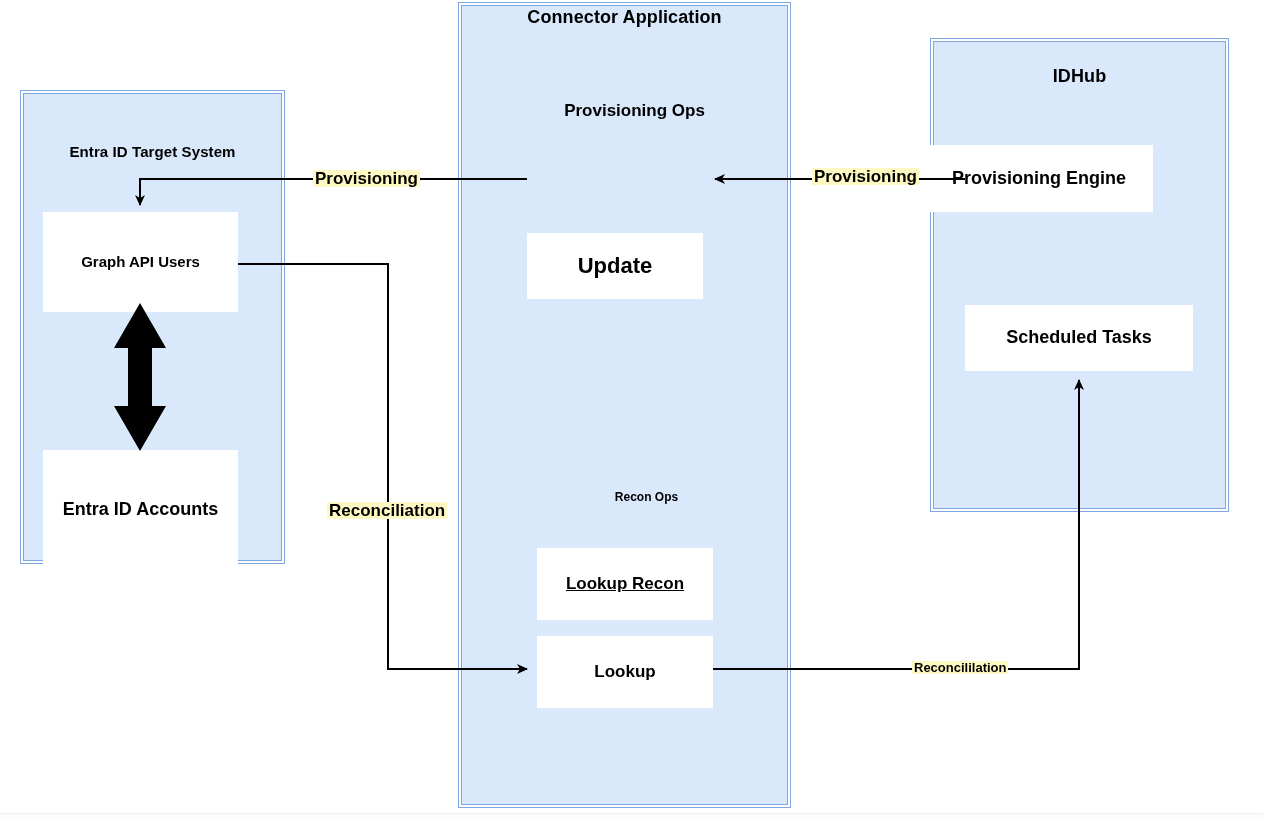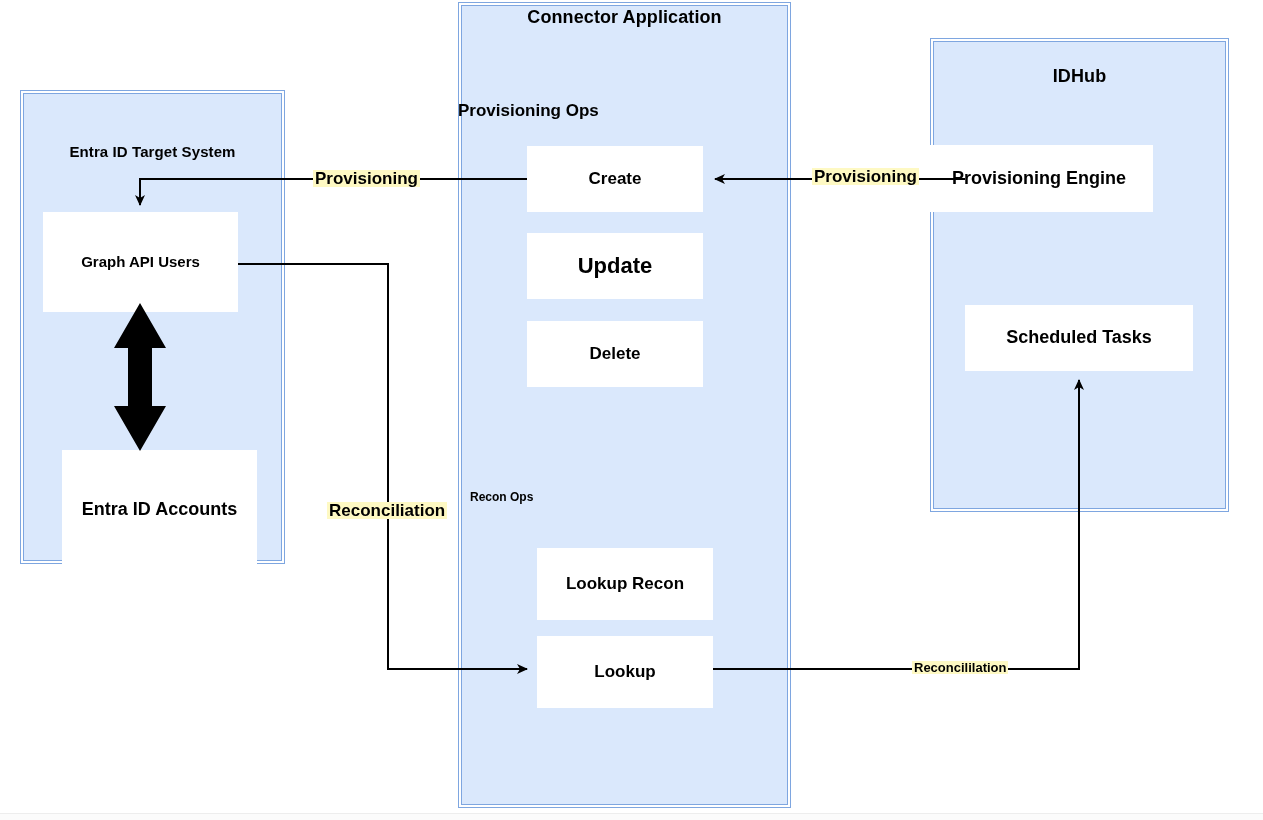--- a/index.html
+++ b/index.html
@@ -55,22 +55,24 @@
     align-items: center;
     justify-content: center;
     font-weight: bold;
     color: #000000;
     text-align: center;
     line-height: 1.2;
   }
   
   .section-title {
     position: absolute;
+    text-align: center;
     font-weight: bold;
     color: #000000;
+    padding-left: 21px;
   }
   
   .edge-label {
     position: absolute;
     background: #fef9c3;
     color: #000000;
     font-weight: bold;
     white-space: nowrap;
     padding: 0 2px;
     line-height: 1;
@@ -101,45 +103,39 @@
 <div id="canvas">
 
   <div class="panel" style="left:20px; top:90px; width:265px; height:474px;">
     <div class="panel-title" style="top:52px; font-size:15px;">Entra ID Target System</div>
   </div>
 
   <div class="node" style="left:43px; top:212px; width:195px; height:100px; font-size:15px;">
     <span>Graph API Users</span>
   </div>
 
-  <div class="node" style="left:43px; top:450px; width:195px; height:119px; font-size:18px;margin-left:19px;">
+  <div class="node" style="left:43px; top:450px; width:195px; height:119px; font-size:18px;">
     <span>Entra ID Accounts</span>
   </div>
 
   <div class="panel" style="left:458px; top:2px; width:333px; height:806px;">
     <div class="panel-title" style="top:4px; font-size:18px;">Connector  Application</div>
   </div>
 
   <div class="section-title" style="left:458px; top:101px; width:311px; font-size:17px;">Provisioning Ops</div>
 
-  <div class="node" style="left:527px; top:146px; width:176px; height:66px; font-size:17px;">
-    <span>Create</span>
-  </div>
 
   <div class="node" style="left:527px; top:233px; width:176px; height:66px; font-size:22px;">
     <span>Update</span>
   </div>
 
-  <div class="node" style="left:527px; top:321px; width:176px; height:66px; font-size:17px;">
-    <span>Delete</span>
-  </div>
 
   <div class="section-title" style="left:470px; top:490px; width:311px; font-size:12px;">Recon Ops</div>
 
-  <div class="node" style="left:537px; top:548px; width:176px; height:72px; font-size:17px;">
+  <div class="node" style="left:537px; top:548px; width:176px; height:72px; font-size:17px;text-decoration:underline;">
     <span>Lookup Recon</span>
   </div>
 
   <div class="node" style="left:537px; top:636px; width:176px; height:72px; font-size:17px;">
     <span>Lookup</span>
   </div>
 
   <div class="panel" style="left:930px; top:38px; width:299px; height:474px;">
     <div class="panel-title" style="top:27px; font-size:18px;">IDHub</div>
   </div>

